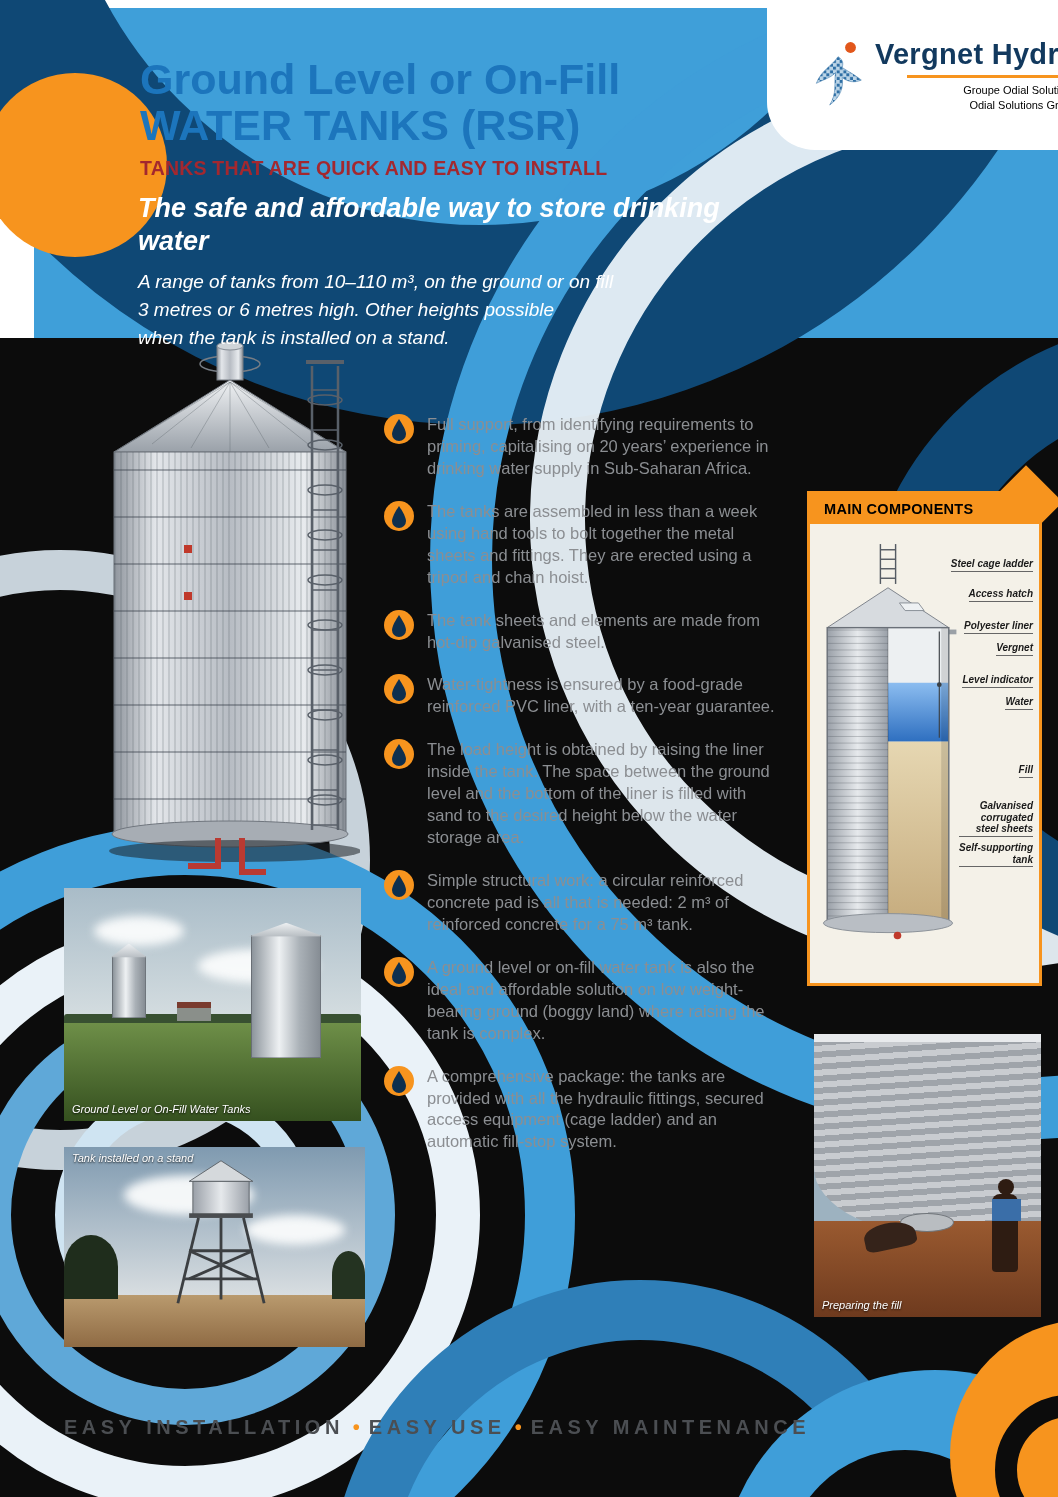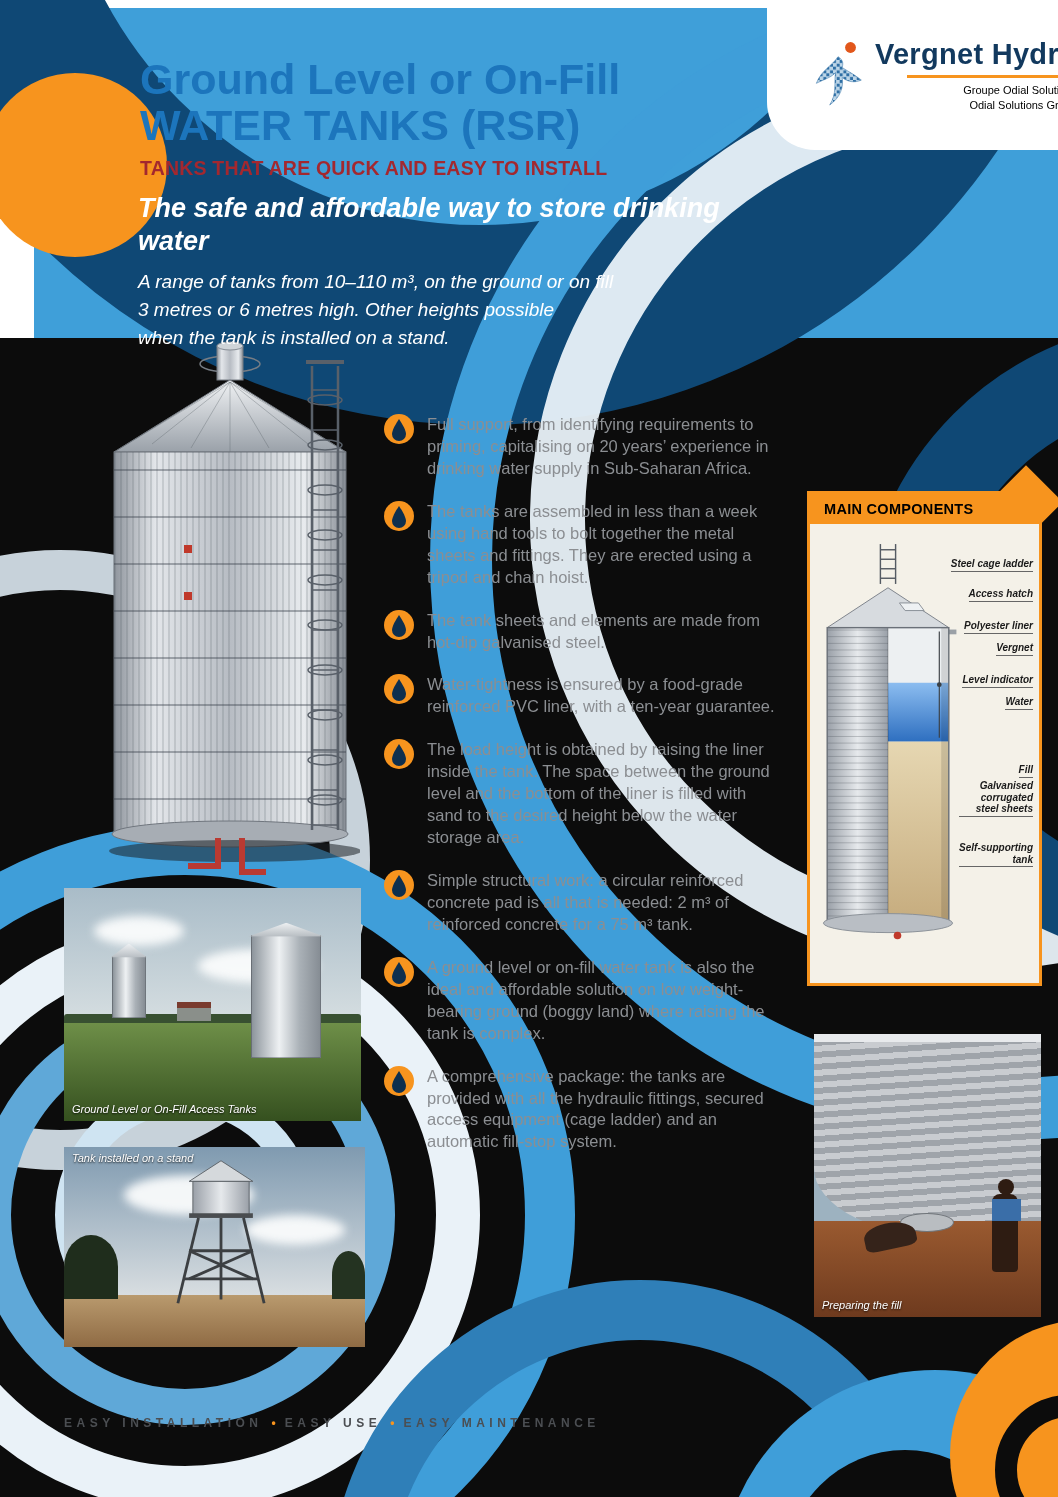--- a/index.html
+++ b/index.html
@@ -49,21 +49,21 @@
   .photo-caption.top{bottom:auto;top:5px;}
   .layer{position:absolute;}
   .cloud{position:absolute;border-radius:50%;background:rgba(252,253,253,0.92);filter:blur(5px);}
   .p1-tank{position:absolute;background:linear-gradient(90deg,#8d959c,#eef1f3 40%,#aab1b7 70%,#868d94);
            border:1px solid rgba(60,66,72,0.4);}
   .p1-tank::before{content:"";position:absolute;left:50%;top:0;transform:translate(-50%,-95%);
            width:112%;height:14px;background:linear-gradient(#eef1f3,#b7bdc2);
            clip-path:polygon(0 100%,50% 0,100% 100%);}
   
   .footer{position:absolute;left:64px;top:1416px;z-index:6;display:flex;align-items:flex-end;
-          font-size:12px;font-weight:600;letter-spacing:4.5px;color:#4b4e52;}
+          font-size:20px;font-weight:600;letter-spacing:4.5px;color:#4b4e52;}
   .footer .dot{color:#F7941E;margin:0 9px;letter-spacing:0;}
 </style>
 </head>
 <body>
 
 <div id="page">
 
   <div class="black-base"></div>
   <div class="blue-band"></div>
 
@@ -292,35 +292,35 @@
         <ellipse cx="80" cy="403" rx="68" ry="10" fill="#b9bec4" stroke="#888e96"></ellipse>
         <circle cx="90" cy="416" r="4" fill="#c0392b"></circle>
       </svg>
       <div class="comp-lbl" style="top:34px;">Steel cage ladder</div>
       <div class="comp-lbl" style="top:64px;">Access hatch</div>
       <div class="comp-lbl" style="top:96px;">Polyester liner</div>
       <div class="comp-lbl" style="top:118px;">Vergnet</div>
       <div class="comp-lbl" style="top:150px;">Level indicator</div>
       <div class="comp-lbl" style="top:172px;">Water</div>
       <div class="comp-lbl" style="top:240px;">Fill</div>
-      <div class="comp-lbl" style="top:256px;max-width:74px;text-align:right;">Galvanised corrugated steel sheets</div>
+      <div class="comp-lbl" style="top:276px;max-width:74px;text-align:right;">Galvanised corrugated steel sheets</div>
       <div class="comp-lbl" style="top:318px;max-width:74px;">Self-supporting tank</div>
     </div>
   </div>
 
   <div class="photo" style="left:64px;top:888px;width:297px;height:233px;">
     <div class="layer" style="inset:0;background:linear-gradient(#a9bcc8,#dfe5e6 70%);"></div>
     <div class="cloud" style="left:10%;top:12%;width:90px;height:30px;"></div>
     <div class="cloud" style="left:45%;top:26%;width:120px;height:34px;"></div>
     <div class="layer" style="left:0;right:0;bottom:40%;height:14px;background:#27401e;opacity:0.9;border-radius:3px;"></div>
     <div class="layer" style="left:0;right:0;bottom:0;height:42%;background:linear-gradient(#6e8f48,#35501f);"></div>
     <div class="layer" style="left:38%;bottom:43%;width:34px;height:13px;background:#8a8f8a;border-top:6px solid #7a3b2e;"></div>
     <div class="p1-tank" style="left:16%;bottom:44%;width:11%;height:26%;"></div>
     <div class="p1-tank" style="left:63%;bottom:27%;width:23%;height:52%;"></div>
-    <div class="photo-caption">Ground Level or On-Fill Access Tanks</div>
+    <div class="photo-caption">Ground Level or On-Fill Water Tanks</div>
   </div>
 
   <div class="photo" style="left:64px;top:1147px;width:301px;height:200px;">
     <div class="layer" style="inset:0;background:linear-gradient(#7f9ab0,#d9dee1 75%);"></div>
     <div class="cloud" style="left:20%;top:14%;width:130px;height:40px;"></div>
     <div class="cloud" style="left:60%;top:34%;width:100px;height:30px;"></div>
     <div class="layer" style="left:0;right:0;bottom:0;height:26%;background:linear-gradient(#b99a6e,#8f6b44);"></div>
     <div class="layer" style="left:0;bottom:24%;width:18%;height:32%;background:#1f2d1c;border-radius:50% 50% 0 0;"></div>
     <div class="layer" style="right:0;bottom:24%;width:11%;height:24%;background:#243321;border-radius:50% 50% 0 0;"></div>
     <svg style="position:absolute;left:50%;bottom:20%;transform:translateX(-46%);" width="150" height="150" viewBox="0 0 140 160">

